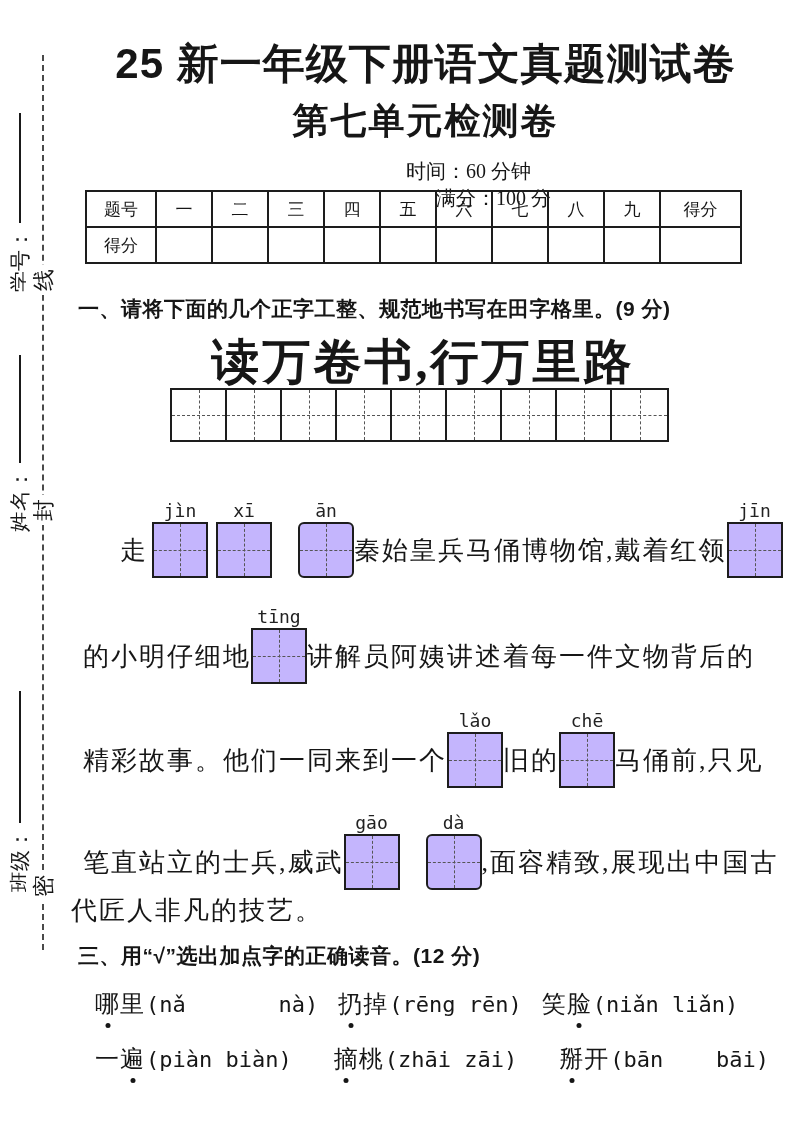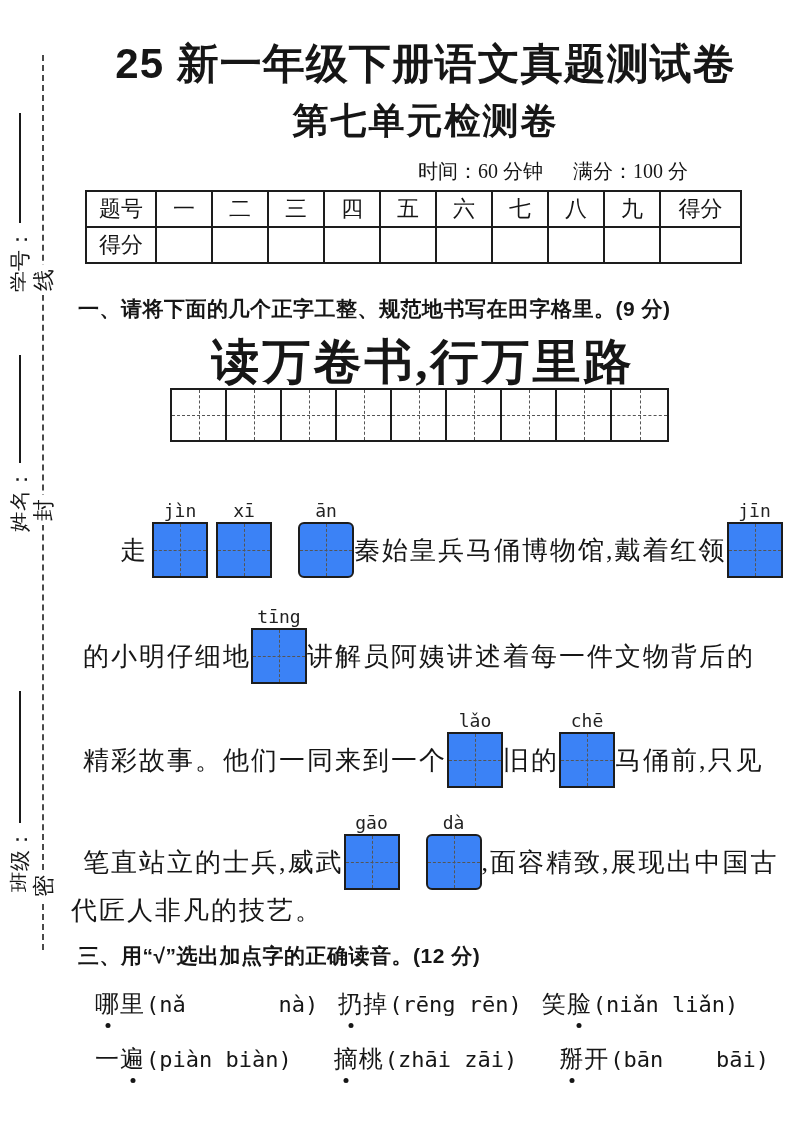--- a/index.html
+++ b/index.html
@@ -24,26 +24,26 @@
   .seal-group-banji{left:7px;top:892px;}
   .seal-group-banji .blank{width:132px;}
   .seal-char{position:absolute;left:29px;width:30px;text-align:center;transform:rotate(-90deg);font-size:22px;background:#fff;padding:3px 0;z-index:2;font-family:var(--serif);}
   .seal-char-xian{top:262px;}
   .seal-char-feng{top:492px;}
   .seal-char-mi{top:868px;}
 
   
   .title{position:absolute;left:70px;right:12px;top:36px;text-align:center;font-size:42px;font-weight:900;font-family:var(--sans);letter-spacing:1px;}
   .subtitle{position:absolute;left:70px;right:12px;top:97px;text-align:center;font-size:36px;font-weight:900;font-family:var(--sans);letter-spacing:2px;}
-  .meta{position:absolute;left:418px;top:158px;font-size:20px;display:flex;}
+  .meta{position:absolute;left:406px;top:158px;font-size:20px;display:flex;flex-direction:column;}
   .meta .meta-score{margin-left:30px;}
 
   
   .score-table{position:absolute;left:85px;top:190px;border-collapse:collapse;table-layout:fixed;}
-  .score-table td{border:2px solid #1d1d1d;height:36px;text-align:center;vertical-align:middle;font-size:22px;font-family:var(--serif);}
+  .score-table td{border:2px solid #1d1d1d;height:36px;text-align:center;vertical-align:middle;font-size:17px;font-family:var(--serif);}
 
   
   .sec-heading{position:absolute;left:78px;font-family:var(--sans);font-weight:700;font-size:21px;letter-spacing:0.5px;white-space:nowrap;}
   .sec1-heading{top:295px;}
   .sec2-heading{top:452px;}
   .sec3-heading{top:942px;}
 
   
   .calligraphy{position:absolute;left:78px;right:25px;top:330px;text-align:center;font-size:48px;font-weight:900;letter-spacing:3px;font-family:var(--serif);}
   .tzg-strip{position:absolute;left:170px;top:388px;display:flex;border:2px solid #1d1d1d;}
@@ -52,21 +52,21 @@
   .tzg-cell::before{content:"";position:absolute;left:50%;top:0;bottom:0;border-left:1px dashed #555;}
   .tzg-cell::after{content:"";position:absolute;top:50%;left:0;right:0;border-top:1px dashed #555;}
 
   
   .s2row{position:absolute;display:flex;align-items:center;height:56px;font-size:26px;letter-spacing:2px;white-space:nowrap;font-family:var(--serif);}
   .s2row-1{left:120px;top:522px;}
   .s2row-2{left:83px;top:628px;}
   .s2row-3{left:83px;top:732px;}
   .s2row-4{left:83px;top:834px;}
   .s2-line5{position:absolute;left:71px;top:893px;font-size:26px;letter-spacing:2px;font-family:var(--serif);}
-  .pybox{position:relative;width:56px;height:56px;border:2px solid #1d1d1d;flex:0 0 auto;background:#3b82f6;}
+  .pybox{position:relative;width:56px;height:56px;border:2px solid #1d1d1d;flex:0 0 auto;background:#c4b5fd;}
   .pybox::before{content:"";position:absolute;left:50%;top:0;bottom:0;border-left:1px dashed #555;}
   .pybox::after{content:"";position:absolute;top:50%;left:0;right:0;border-top:1px dashed #555;}
   .pygroup{display:flex;flex:0 0 auto;gap:28px;}
   .pygroup .pybox + .pybox{margin-left:-2px;border-radius:6px;}
   .pylabel{position:absolute;bottom:100%;left:-10px;right:-10px;margin-bottom:3px;text-align:center;font-family:var(--mono);font-size:18px;letter-spacing:0;white-space:pre;color:#222;}
   .gap4{width:4px;flex:0 0 auto;}
   .gap8{width:8px;flex:0 0 auto;}
 
   
   .s3row{position:absolute;left:95px;display:flex;align-items:baseline;font-size:24px;white-space:nowrap;}

